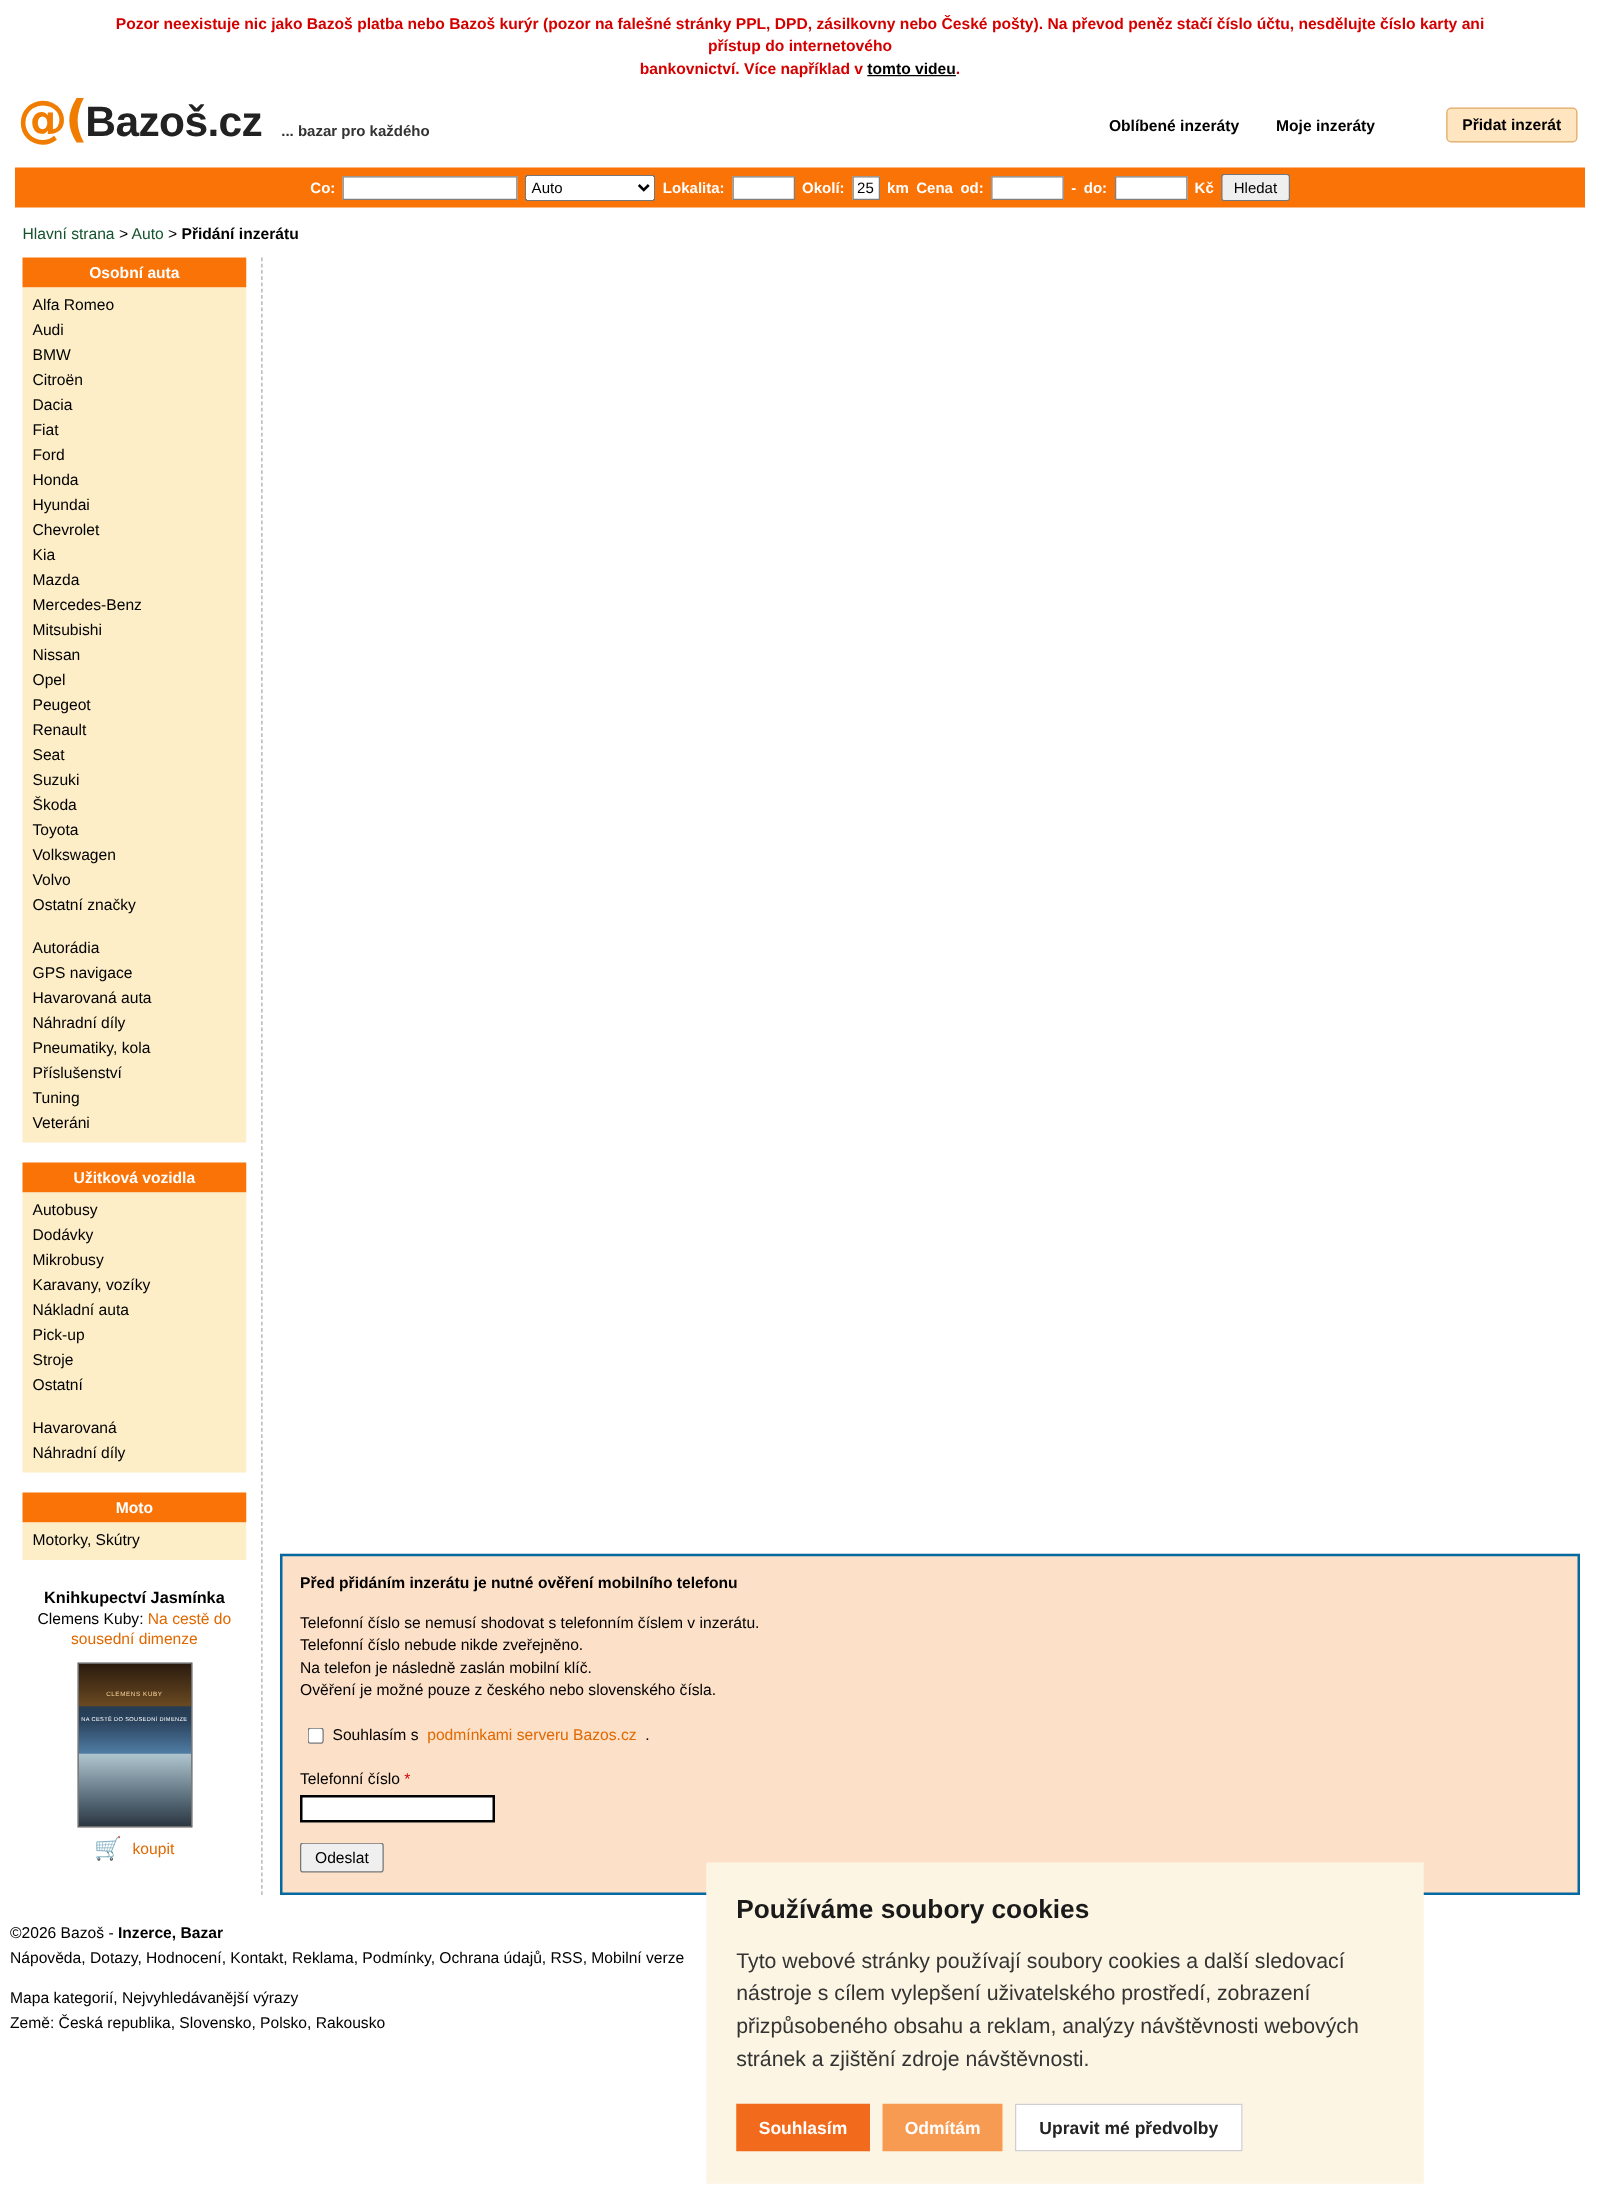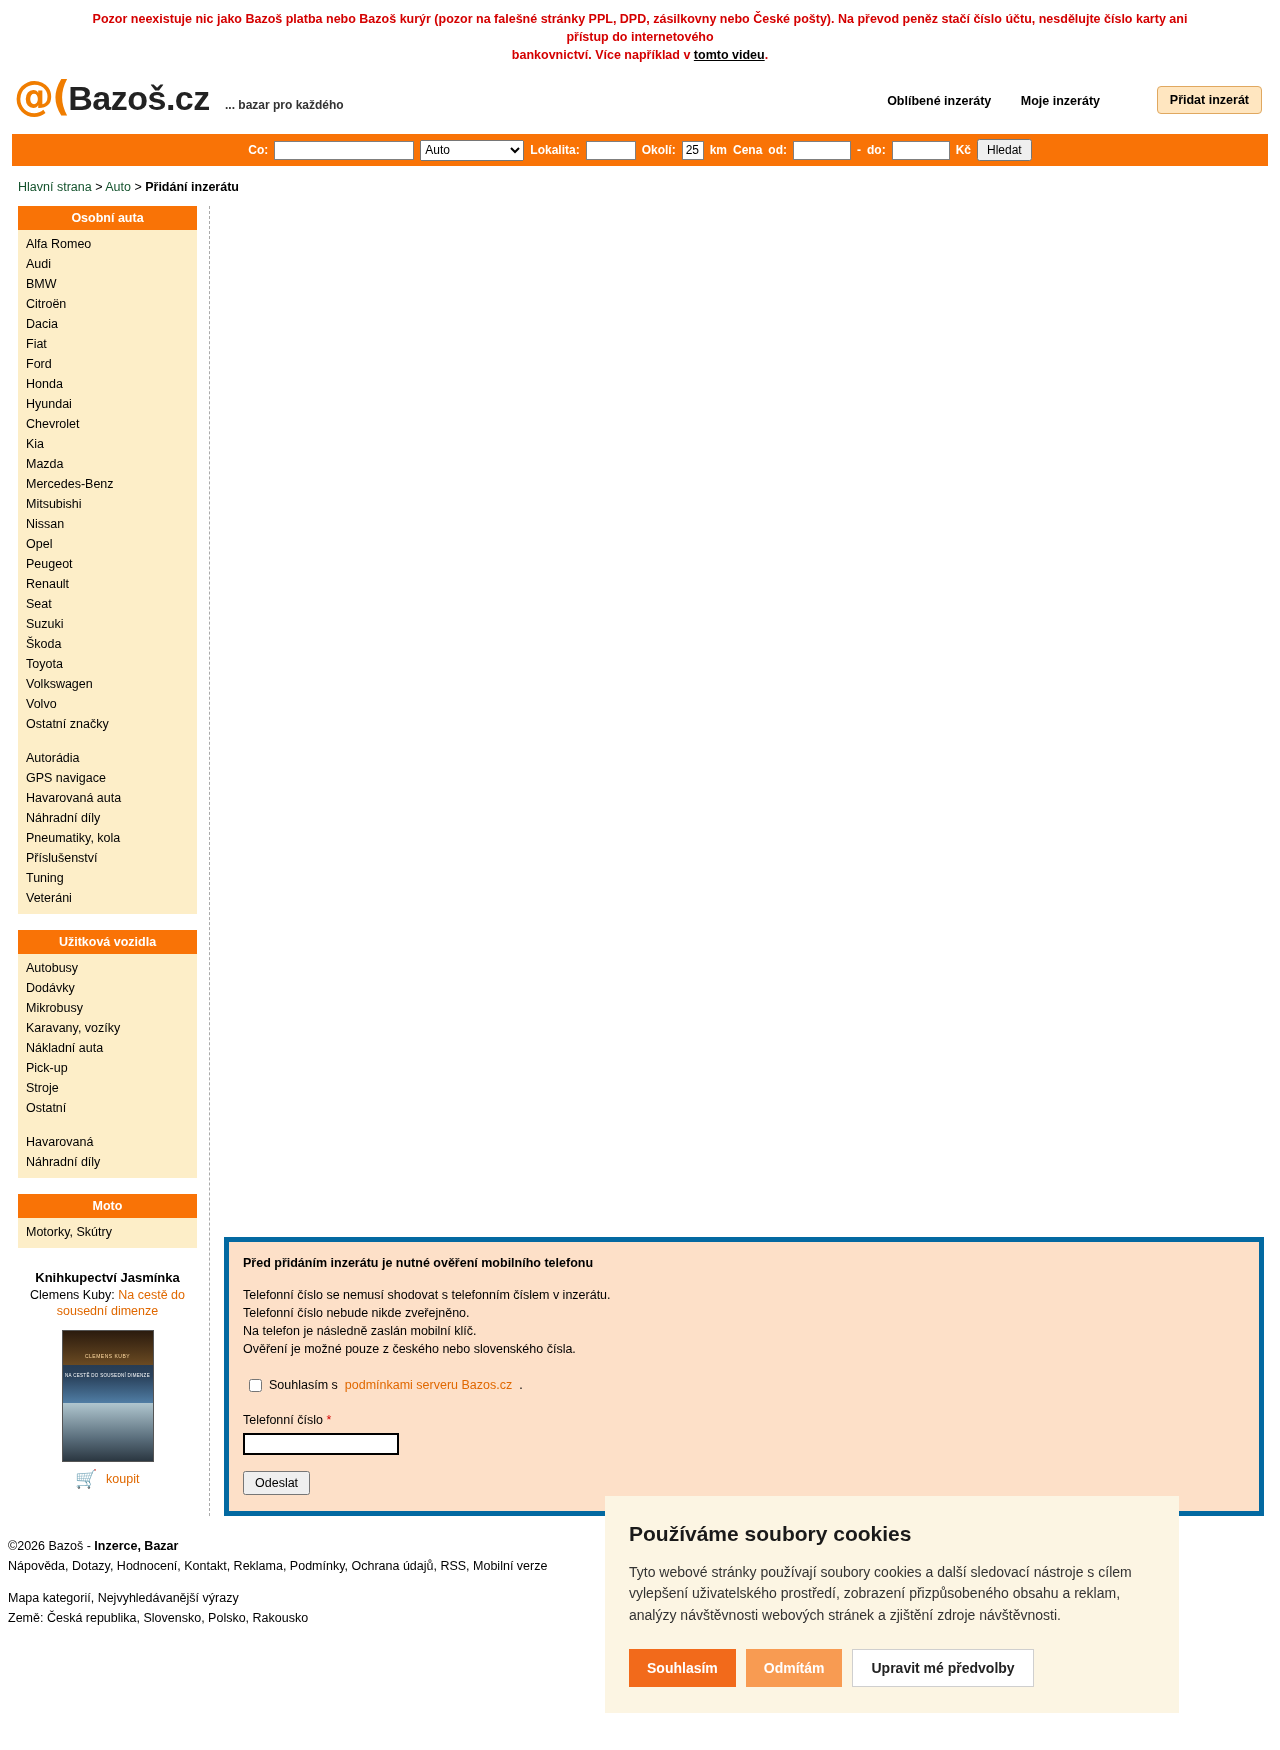--- a/index.html
+++ b/index.html
@@ -220,21 +220,21 @@
   .buy-link { color: #e06800; font-size: 12.5px; text-decoration: none; }
 
   
   .main {
     flex: 1;
     padding: 0 16px 0 14px;
     position: relative;
   }
   .verify-box {
     background: #fde0c8;
-    border: 5px solid #0369a1;
+    border: 2px solid #0369a1;
     padding: 12px 14px 16px 14px;
     font-size: 12.5px;
     line-height: 1.45;
   }
   .verify-title { font-weight: bold; margin-bottom: 14px; font-size: 12.5px; }
   .verify-lines div { }
   .agree-row {
     display: flex;
     align-items: center;
     gap: 7px;
@@ -257,35 +257,34 @@
     margin-top: 16px;
     font-size: 12.5px;
     padding: 3px 10px;
     font-family: "Liberation Sans", sans-serif;
   }
 
   
   .cookie {
     position: absolute;
     left: 355px;
-    top: 259px;
+    top: 247px;
     width: 574px;
     background: #fcf5e3;
     padding: 26px 28px 26px 24px;
-    margin-left: 40px;
   }
   .cookie h2 {
     margin: 0 0 16px 0;
     font-size: 21px;
     font-weight: bold;
     color: #1a1a1a;
   }
   .cookie p {
     margin: 0 0 22px 0;
-    font-size: 14px;
+    font-size: 17px;
     line-height: 1.55;
     color: #333;
     max-width: 580px;
   }
   .cookie-btns { display: flex; gap: 10px; }
   .ck-btn {
     border: none;
     padding: 10px 18px;
     font-size: 14px;
     font-weight: bold;

